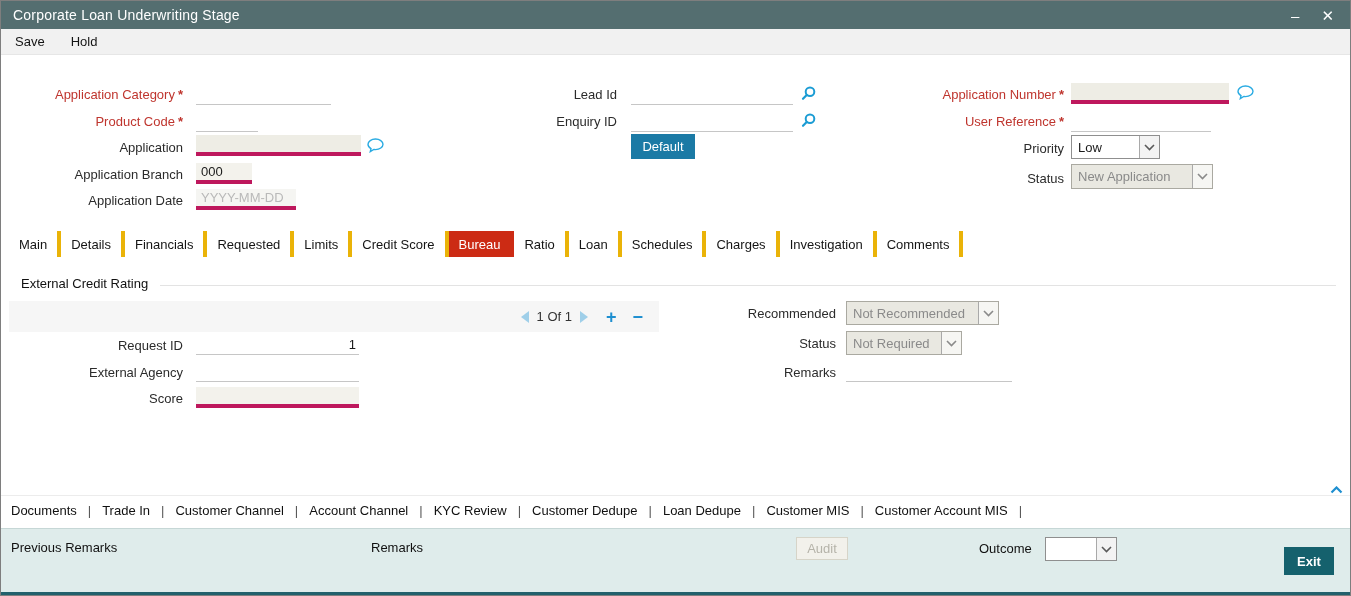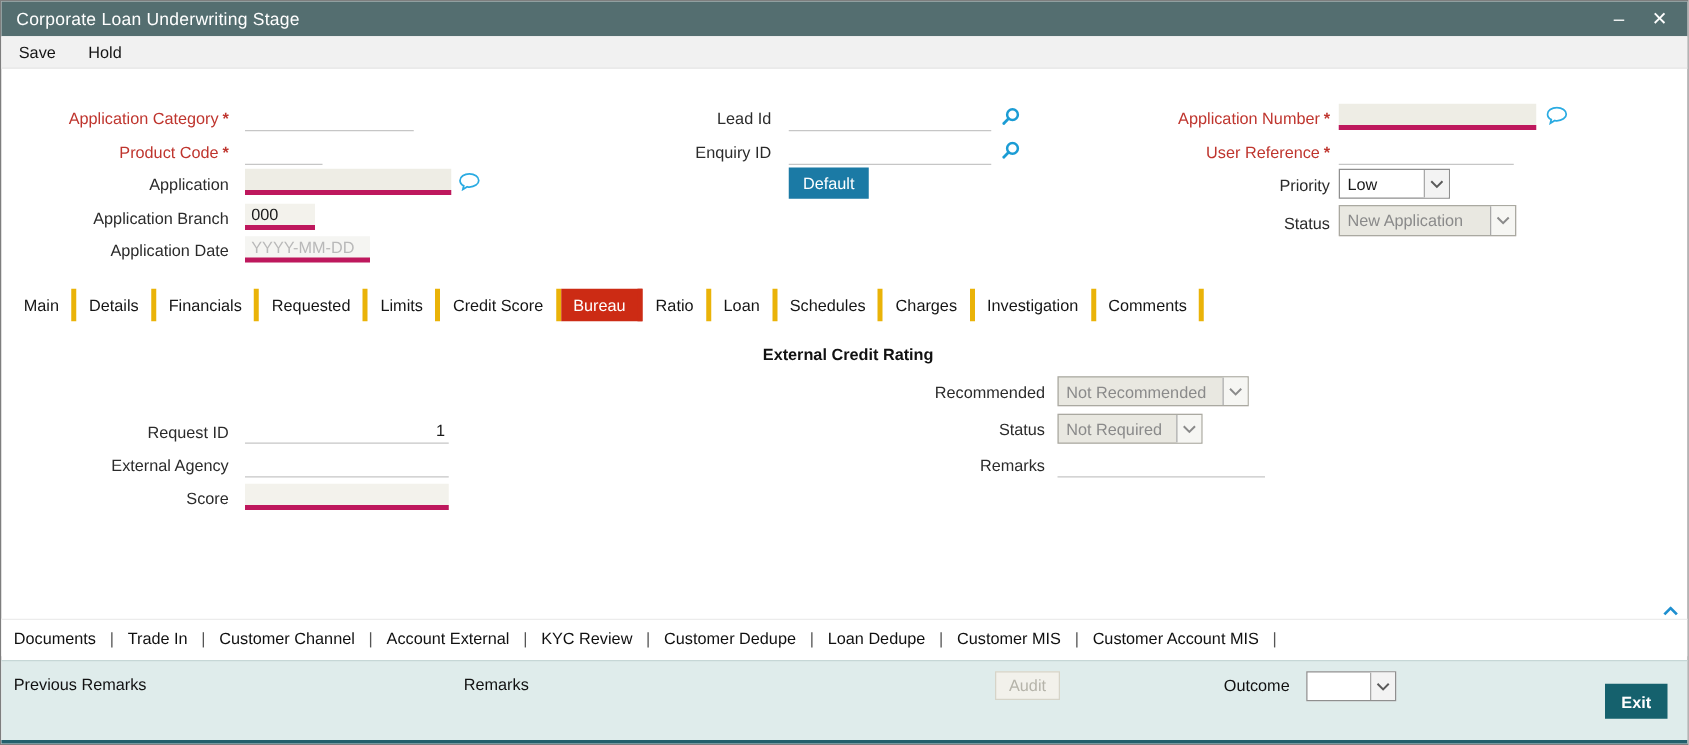--- a/index.html
+++ b/index.html
@@ -76,21 +76,21 @@
   
   .tabbar { position:absolute; top:230px; left:8px; display:flex; font-size:13px; }
   .tab {
     padding:6px 10px 5px; color:#151515; border-right:4px solid #eab308;
     white-space:nowrap; cursor:pointer;
   }
   .tab.active { background:#cc2b14; color:#fff; border-right-color:#cc2b14; }
   
   .section-hdr {
     position:absolute; top:275px; left:20px; right:14px;
-    display:flex; align-items:center; font-size:13px; font-weight:bold; color:#111;flex-direction:column;
+    display:flex; align-items:center; font-size:13px; font-weight:normal; color:#111;
   }
   .section-hdr .rule { flex:1; border-top:1px solid #e3e3e3; margin-left:12px; margin-top:3px; }
   .pagerbar {
     position:absolute; top:300px; left:8px; width:650px; height:31px;
     background:#f6f6f6; display:flex; align-items:center; justify-content:flex-end;
     padding-right:16px;
   }
   .tri { width:0; height:0; border-top:6px solid transparent; border-bottom:6px solid transparent; cursor:pointer; }
   .tri-left  { border-right:8px solid #9fcfe9; margin-right:8px; }
   .tri-right { border-left:8px solid #9fcfe9; margin-left:8px; }
@@ -219,20 +219,27 @@
     <span class="tab">Charges</span>
     <span class="tab">Investigation</span>
     <span class="tab">Comments</span>
   </div>
 
   <div class="section-hdr">
     <span>External Credit Rating</span>
     <span class="rule"></span>
   </div>
 
+  <div class="pagerbar">
+    <span class="tri tri-left"></span>
+    <span class="pager-text">1 Of 1</span>
+    <span class="tri tri-right"></span>
+    <span class="pager-plus">+</span>
+    <span class="pager-minus">−</span>
+  </div>
 
   <div class="lbl" style="left:10px; top:337px; width:172px;">Request ID</div>
   <input class="input-underline ta-right" style="left: 195px; top: 334px; width: 163px;" value="1">
 
   <div class="lbl" style="left:10px; top:364px; width:172px;">External Agency</div>
   <input class="input-underline" style="left: 195px; top: 361px; width: 163px;">
 
   <div class="lbl" style="left:10px; top:390px; width:172px;">Score</div>
   <input class="input-filled bg-branch" style="left: 195px; top: 386px; width: 163px;" readonly="">
 
@@ -264,21 +271,21 @@
         <path d="M1.5 6.5L6.5 1.5 11.5 6.5" fill="none" stroke="#1e8fd0" stroke-width="2.2"></path>
       </svg>
   </span>
   <div class="linksbar">
     <span class="flink">Documents</span>
       <span class="sep">|</span>
     <span class="flink">Trade In</span>
       <span class="sep">|</span>
     <span class="flink">Customer Channel</span>
       <span class="sep">|</span>
-    <span class="flink">Account External</span>
+    <span class="flink">Account Channel</span>
       <span class="sep">|</span>
     <span class="flink">KYC Review</span>
       <span class="sep">|</span>
     <span class="flink">Customer Dedupe</span>
       <span class="sep">|</span>
     <span class="flink">Loan Dedupe</span>
       <span class="sep">|</span>
     <span class="flink">Customer MIS</span>
       <span class="sep">|</span>
     <span class="flink">Customer Account MIS</span>

